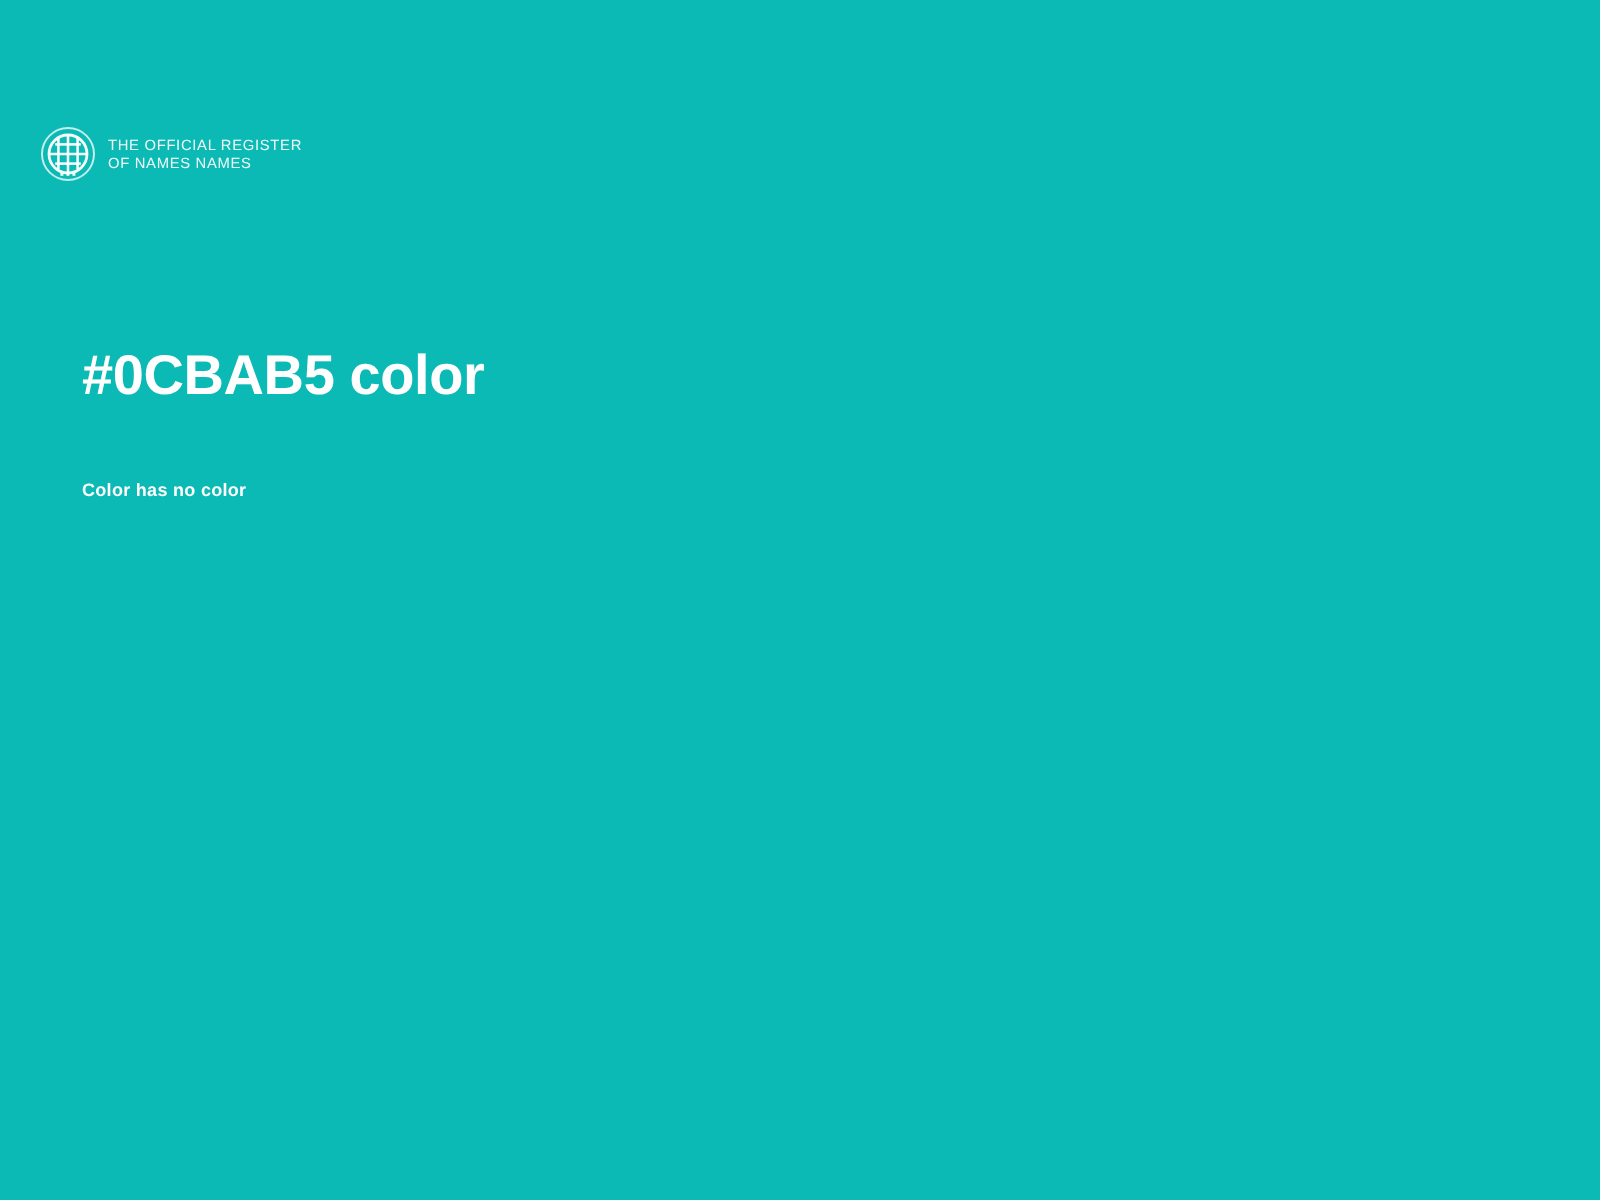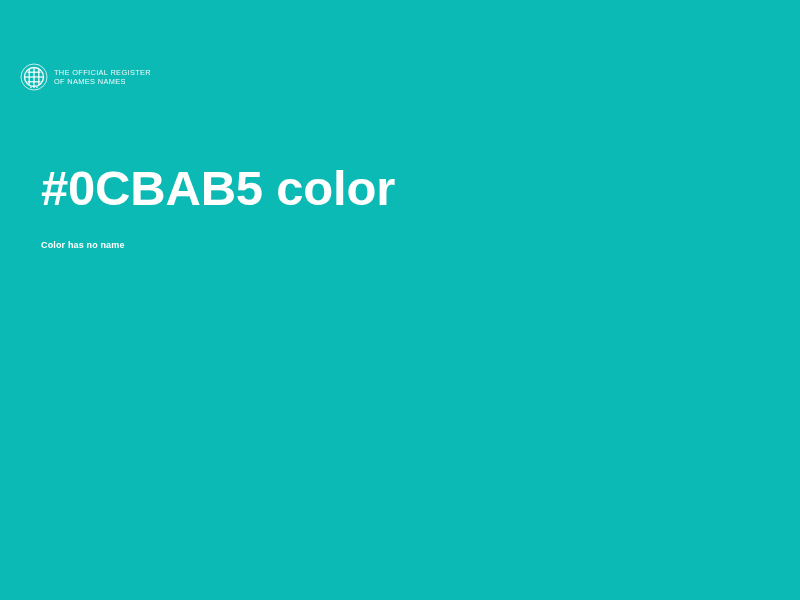--- a/index.html
+++ b/index.html
@@ -54,21 +54,21 @@
 
   
   .content {
     position: absolute;
     left: 41px;
     top: 128px;
     right: 40px;
   }
   .color-title {
     margin: 0;
-    font-size: 49px;
+    font-size: 28px;
     font-weight: bold;
     color: #ffffff;
     letter-spacing: -0.2px;
     line-height: 46px;
     white-space: nowrap;
   }
   .color-subtitle {
     margin: 0;
     padding-top: 28px;
     font-size: 9px;
@@ -105,16 +105,16 @@
       </svg>
     </span>
     <span class="brand-text">
       <span class="brand-line">THE OFFICIAL REGISTER</span>
       <span class="brand-line">OF NAMES NAMES</span>
     </span>
   </div>
 
   <div class="content">
     <h1 class="color-title">#0CBAB5 color</h1>
-    <p class="color-subtitle">Color has no name</p>
+    <p class="color-subtitle">Color has no color</p>
   </div>
 
 </div>
 
 </body></html>

